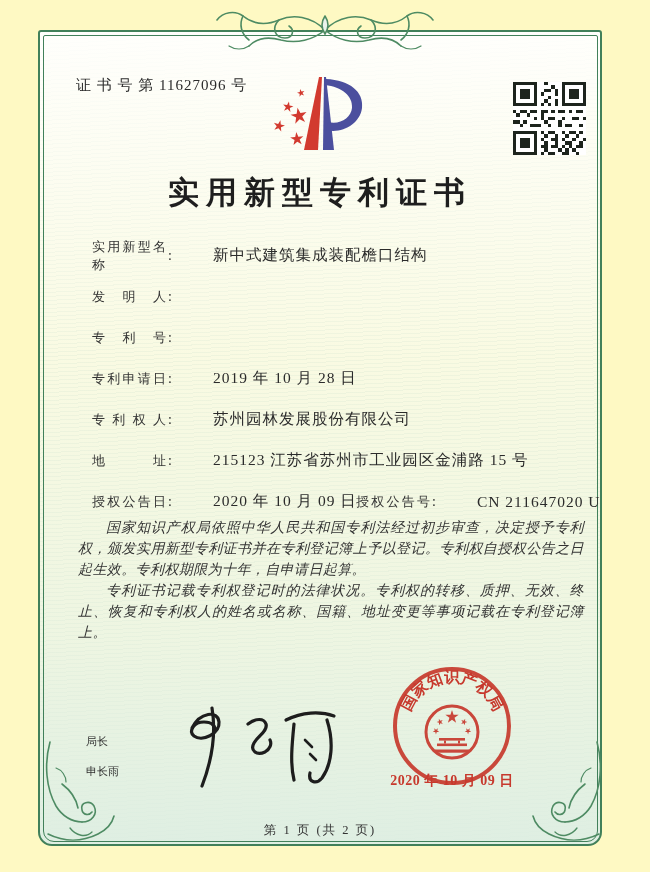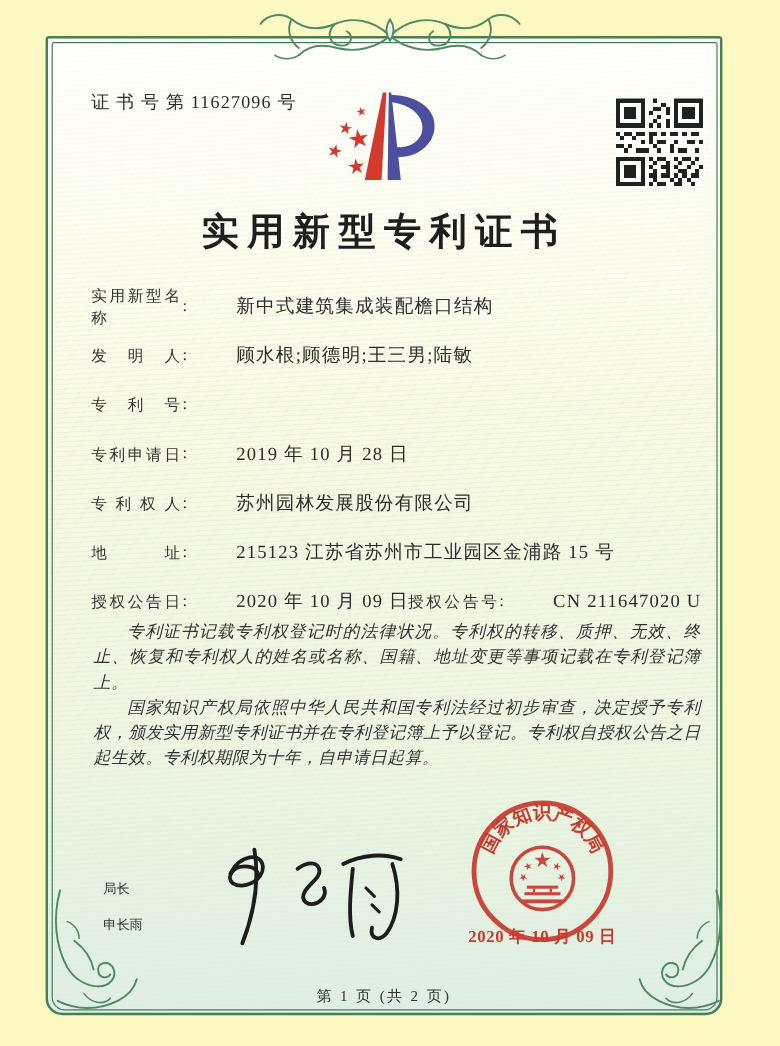--- a/index.html
+++ b/index.html
@@ -28,21 +28,21 @@
   .qr { position:absolute; left:513px; top:82px; }
   .title {
     position:absolute; left:38px; right:48px; top:172px; text-align:center;
     font-size:31px; font-weight:700; letter-spacing:7px;
     color:#1e1e1e;
   }
   .fields { position:absolute; left:76px; top:235px; width:520px; }
   .frow { height:41px; display:flex; align-items:center; position:relative; }
   .flabel {
     display:inline-block; width:74px; font-size:13px; color:#333;
-    text-align:justify; text-align-last:justify;
+    text-align:justify; text-align-last:justify;margin-left:16px;
   }
   .fcolon { font-size:14px; margin:0 7px 0 2px; }
   .fvalue { font-size:15.5px; letter-spacing:1px; white-space:nowrap;margin-left:34px; }
   .pair2 { position:absolute; left:264px; display:flex; align-items:center; }
   .bodytext {
     position:absolute; left:78px; top:517px; width:506px;
     font-size:14px; line-height:21px; text-align:justify; letter-spacing:0.4px;
     color:#333; font-style:italic;
   }
   .bodytext p { margin:0; text-indent:2em; }
@@ -167,21 +167,20 @@
 
   <div class="fields">
     <div class="frow">
       <span class="flabel">实用新型名称</span>
         <span class="fcolon">:</span>
         <span class="fvalue">新中式建筑集成装配檐口结构</span>
     </div>
     <div class="frow">
       <span class="flabel">发明人</span>
         <span class="fcolon">:</span>
-        <span class="fvalue">顾水根;顾德明;王三男;陆敏</span>
     </div>
     <div class="frow">
       <span class="flabel">专利号</span>
         <span class="fcolon">:</span>
     </div>
     <div class="frow">
       <span class="flabel">专利申请日</span>
         <span class="fcolon">:</span>
         <span class="fvalue">2019 年 10 月 28 日</span>
     </div>
@@ -201,22 +200,22 @@
         <span class="fvalue">2020 年 10 月 09 日</span>
       <span class="pair2">
         <span class="flabel">授权公告号</span>
           <span class="fcolon">:</span>
           <span class="fvalue">CN 211647020 U</span>
       </span>
     </div>
   </div>
 
   <div class="bodytext">
+    <p>国家知识产权局依照中华人民共和国专利法经过初步审查，决定授予专利权，颁发实用新型专利证书并在专利登记簿上予以登记。专利权自授权公告之日起生效。专利权期限为十年，自申请日起算。</p>
     <p>专利证书记载专利权登记时的法律状况。专利权的转移、质押、无效、终止、恢复和专利权人的姓名或名称、国籍、地址变更等事项记载在专利登记簿上。</p>
-    <p>国家知识产权局依照中华人民共和国专利法经过初步审查，决定授予专利权，颁发实用新型专利证书并在专利登记簿上予以登记。专利权自授权公告之日起生效。专利权期限为十年，自申请日起算。</p>
   </div>
 
   <div class="signatory">
     <div>局长</div>
     <div>申长雨</div>
   </div>
 
   <svg class="signature" width="185" height="95" viewBox="0 0 185 95">
     <g fill="none" stroke="#1d1d1d" stroke-width="3.2" stroke-linecap="round" stroke-linejoin="round">
       <path d="M30,30 C38,14 56,12 57,24 C58,36 40,44 32,38 C26,33 32,24 42,24 C50,24 54,28 53,34"></path>

